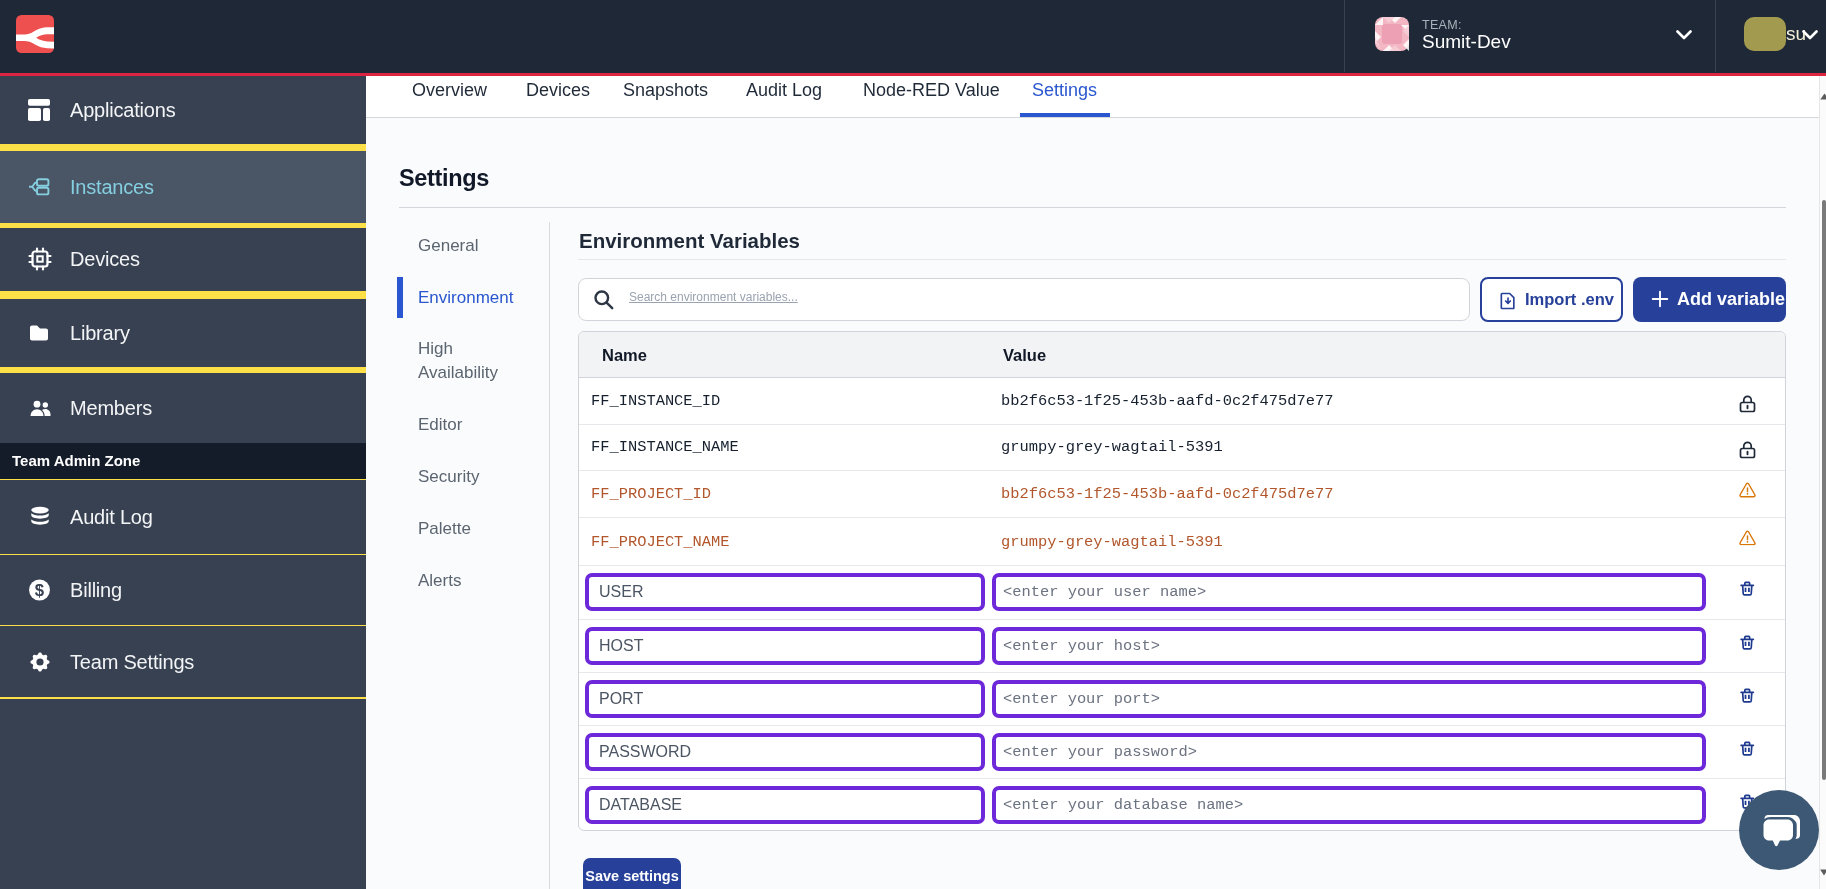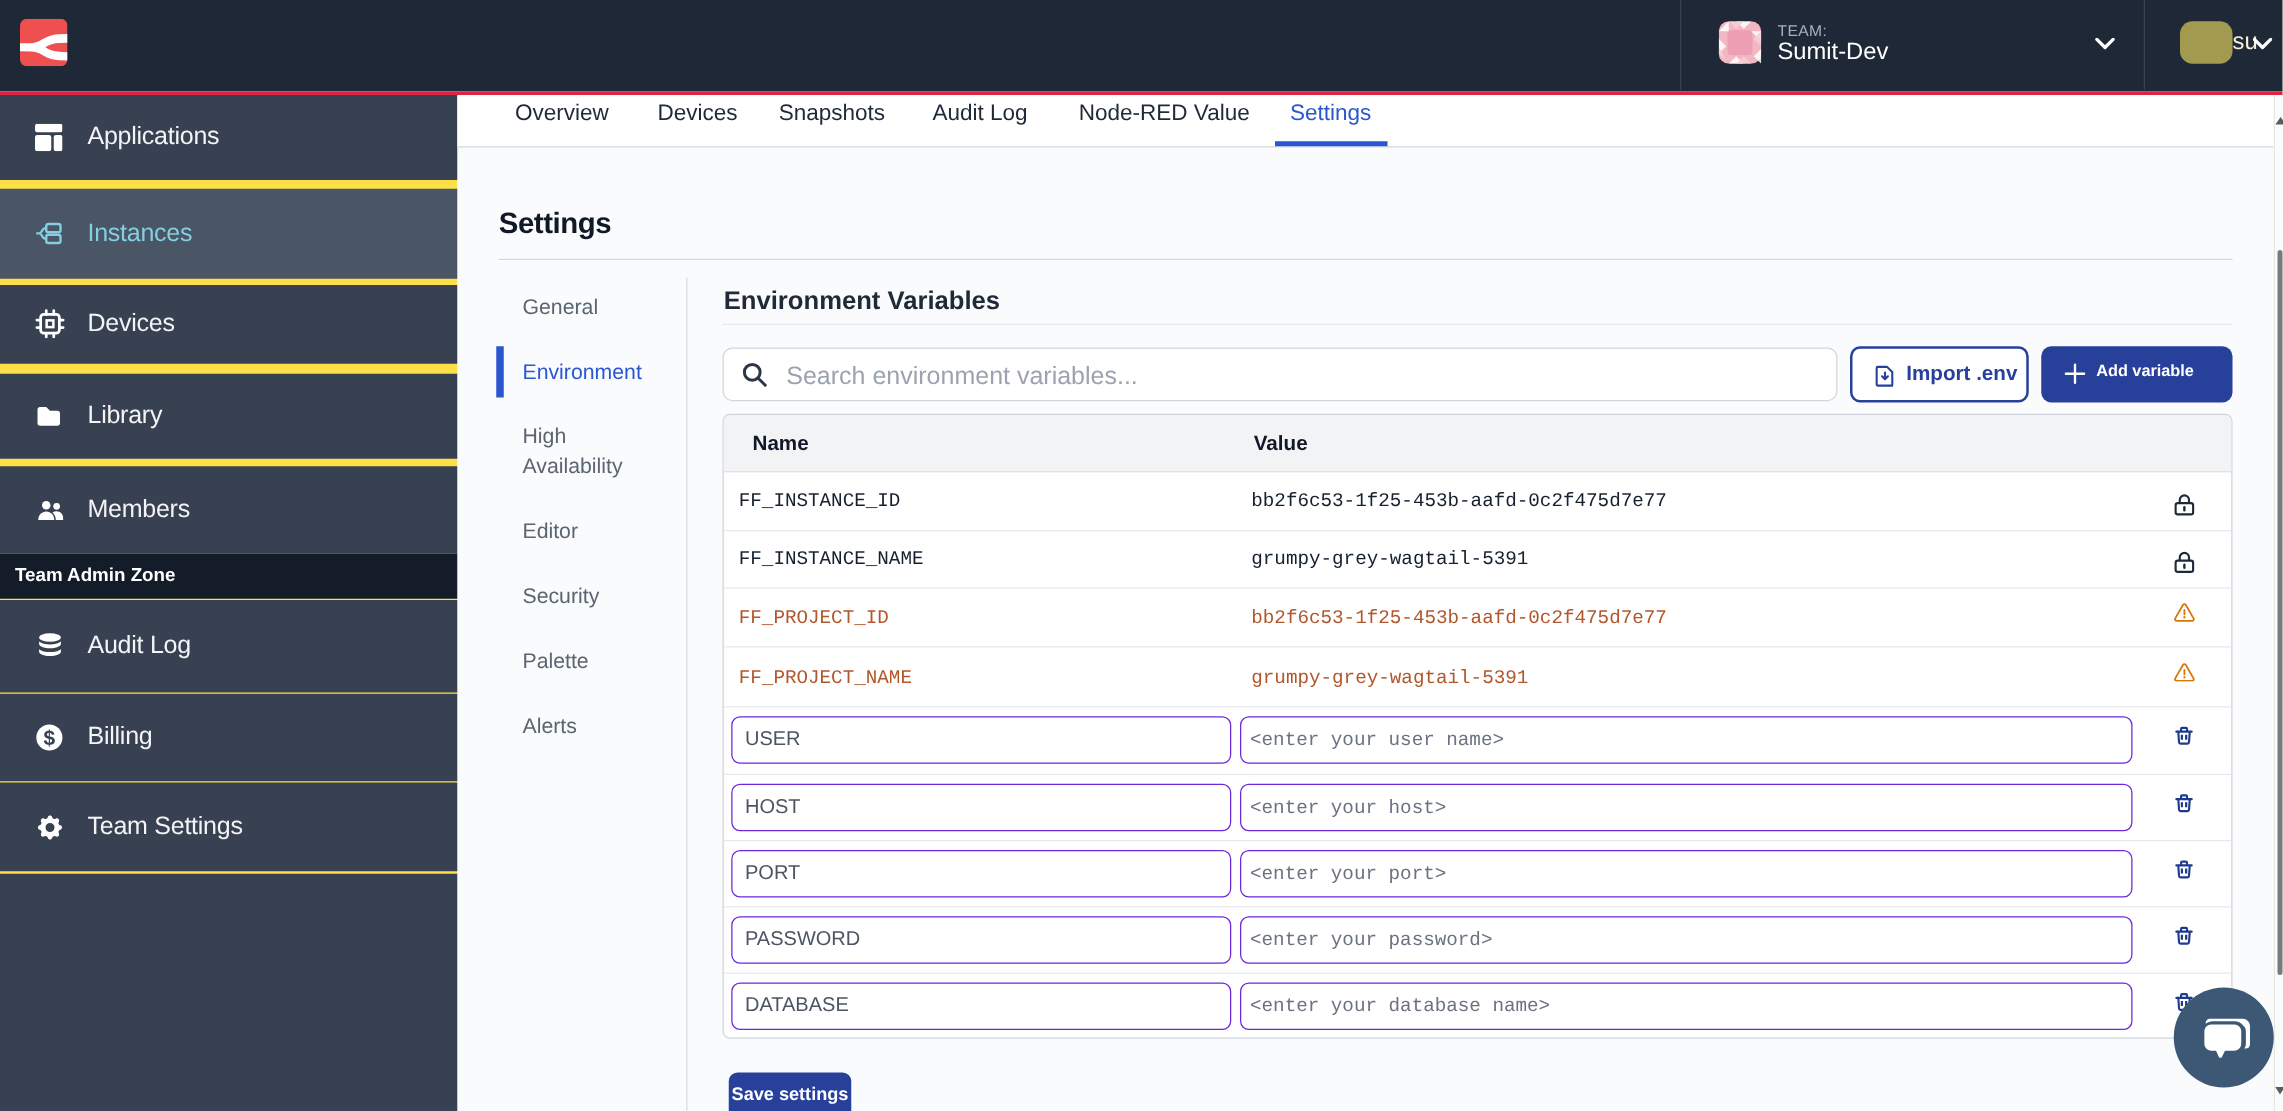--- a/index.html
+++ b/index.html
@@ -28,37 +28,37 @@
   #h1set { position:absolute; left:33px; top:90px; font-size:23.5px; font-weight:bold; color:#111827; line-height:24px; letter-spacing:-0.35px; }
   #hr1 { position:absolute; left:33px; top:131px; width:1387px; height:1px; background:#d3d6db; }
   #vdiv { position:absolute; left:183px; top:146px; width:1px; height:667px; background:#d8dbdf; }
   .snav { position:absolute; left:52px; font-size:17px; color:#5b6570; line-height:24px; }
   .snav.active { color:#2a57cf; }
   #bluebar { position:absolute; left:31px; top:201px; width:6px; height:41px; background:#2a57cf; }
   #panelh { position:absolute; left:213px; top:153px; font-size:20.5px; font-weight:bold; color:#1f2937; }
   #panelhr { position:absolute; left:212px; top:183px; width:1208px; height:1px; background:#e5e7eb; }
   
   #search { position:absolute; left:212px; top:202px; width:892px; height:43px; background:#fff; border:1px solid #d1d5db; border-radius:8px; }
-  #search .ph { position:absolute; left:50px; top:11px; font-size:20px; color:#9aa3af; }
+  #search .ph { position:absolute; left:50px; top:11px; font-size:12px; color:#9aa3af;text-decoration:underline; }
   #importbtn { position:absolute; left:1114px; top:201px; width:143px; height:45px; background:#fff; border:2px solid #27419b; border-radius:8px; color:#27419b; font-size:16.5px; font-weight:bold; white-space:nowrap; }
-  #addbtn { position:absolute; left:1267px; top:201px; width:153px; height:45px; background:#27419b; border-radius:8px; color:#fff; font-size:13px; font-weight:bold; white-space:nowrap; }
+  #addbtn { position:absolute; left:1267px; top:201px; width:153px; height:45px; background:#27419b; border-radius:8px; color:#fff; font-size:18px; font-weight:bold; white-space:nowrap; }
   
   #tbl { position:absolute; left:212px; top:255px; width:1208px; height:500px; background:#fff; border:1px solid #d0d4da; border-radius:6px; }
   #thead { position:absolute; left:0; top:0; width:1206px; height:46px; background:#f2f3f5; border-bottom:1px solid #d0d4da; border-radius:6px 6px 0 0; }
   .th { position:absolute; top:0; height:46px; line-height:46px; font-size:16.5px; font-weight:bold; color:#111827; }
   .trow { position:absolute; left:0; width:1206px; border-bottom:1px solid #e6e8ec; }
   .mono { font-family:"Liberation Mono", monospace; font-size:15.4px; color:#16202e; }
   .morange { color:#b2572c; }
   .cellname { position:absolute; left:12px; top:50%; transform:translateY(-50%); }
   .cellval { position:absolute; left:422px; top:50%; transform:translateY(-50%); }
   .rowicon { position:absolute; left:1162px; top:50%; transform:translateY(-50%); }
   .rowicon.trash { left:1161px; width:17px; height:19px; margin-top:-3px; }
   .rowicon.lock { margin-top:3px; left:1160px; }
   .rowicon.warn { margin-top:-4px; left:1160px; }
-  .inp { position:absolute; height:38px; border:1px solid #6d28d9; border-radius:7px; background:#fff; }
+  .inp { position:absolute; height:38px; border:4px solid #6d28d9; border-radius:7px; background:#fff; }
   .inp.name { left:6px; width:400px; }
   .inp.val { left:413px; width:714px; }
   .inp .t { position:absolute; left:10px; top:50%; transform:translateY(-50%); font-size:16px; color:#4b5563; }
   .inp .p { position:absolute; left:7px; top:50%; transform:translateY(-50%); font-family:"Liberation Mono", monospace; font-size:15.4px; color:#6b7280; }
   #savebtn { position:absolute; left:217px; top:782px; width:98px; height:40px; background:#27419b; border-radius:7px; color:#fff; font-size:14.5px; font-weight:bold; text-align:center; line-height:36px; }
   
   #chat { position:absolute; left:1739px; top:790px; width:80px; height:80px; border-radius:50%; background:#3d5875; }
   #sbtrack { position:absolute; left:1819px; top:76px; width:7px; height:813px; background:#fbfbfb; border-left:1px solid #e6e6e6; }
   #sbthumb { position:absolute; left:1822px; top:200px; width:3.5px; height:580px; background:#7a7a7a; border-radius:2px; }
 </style>

